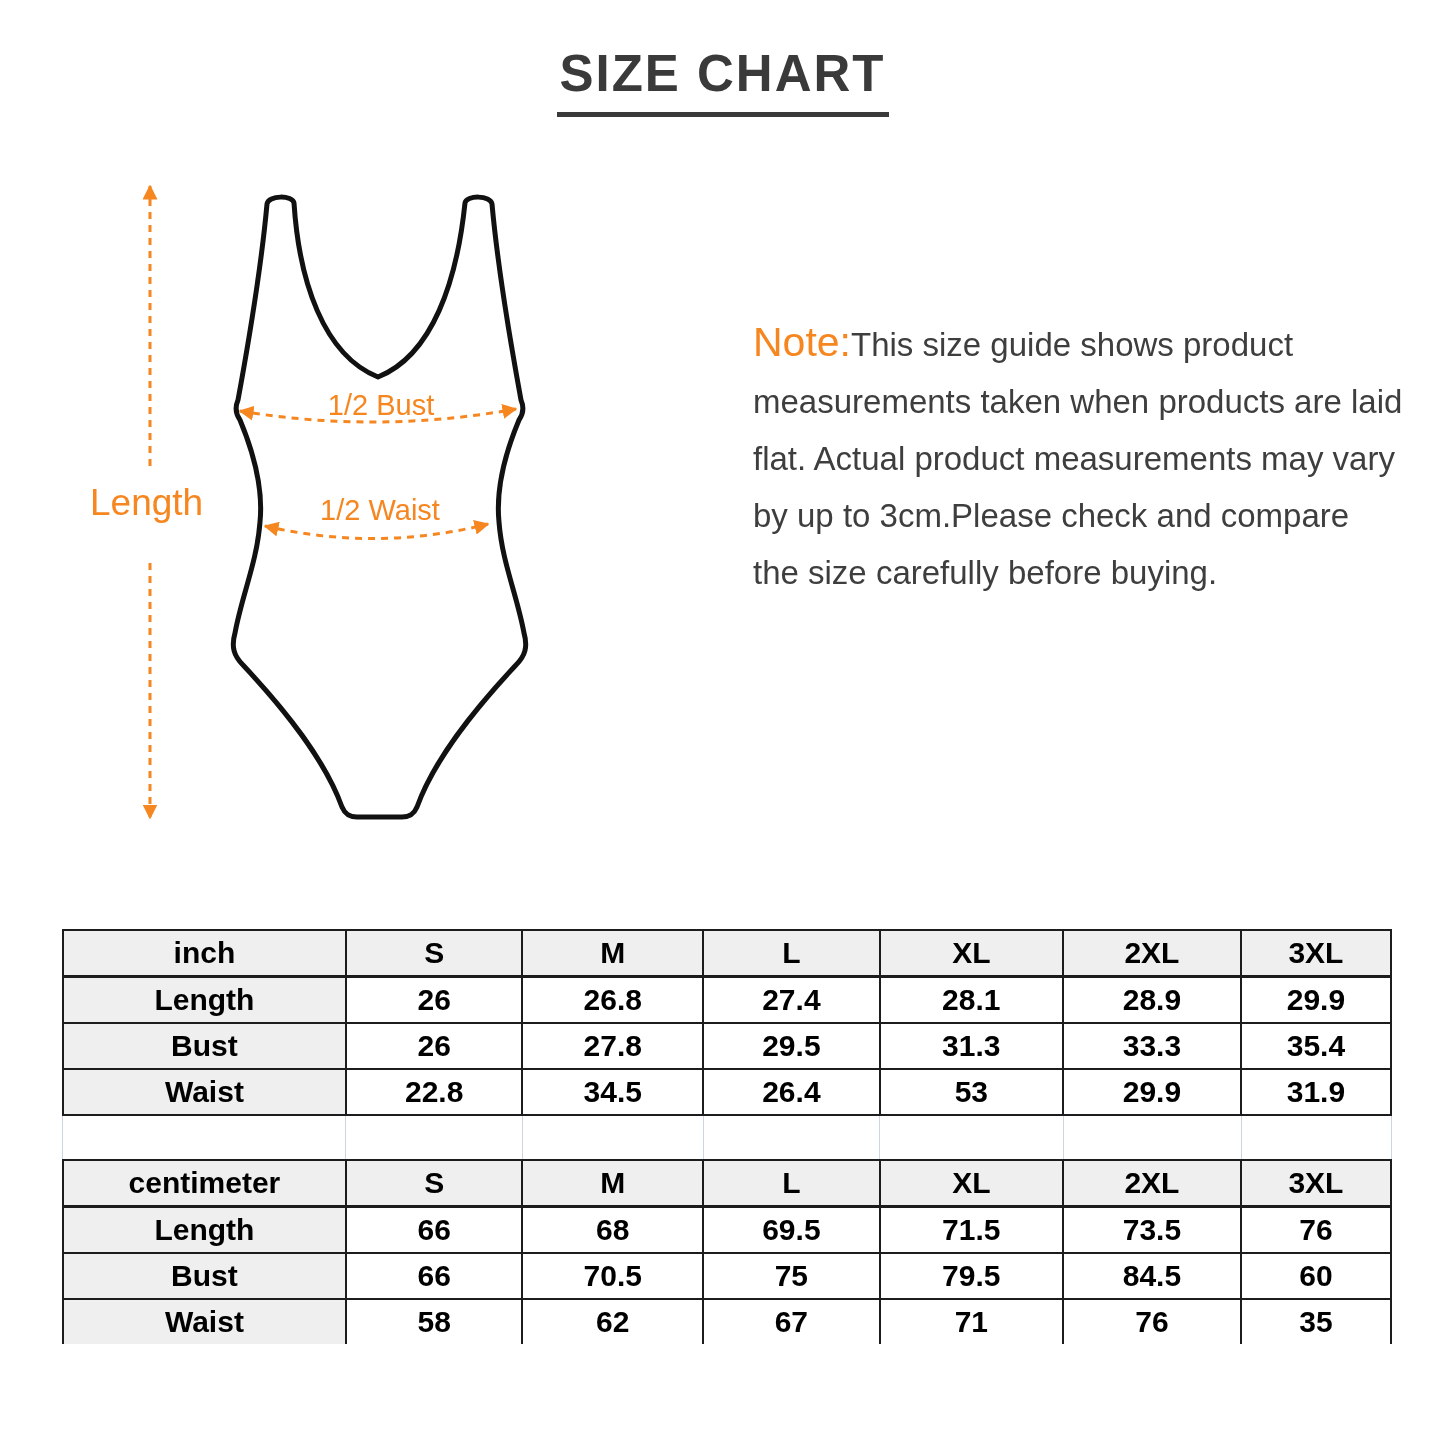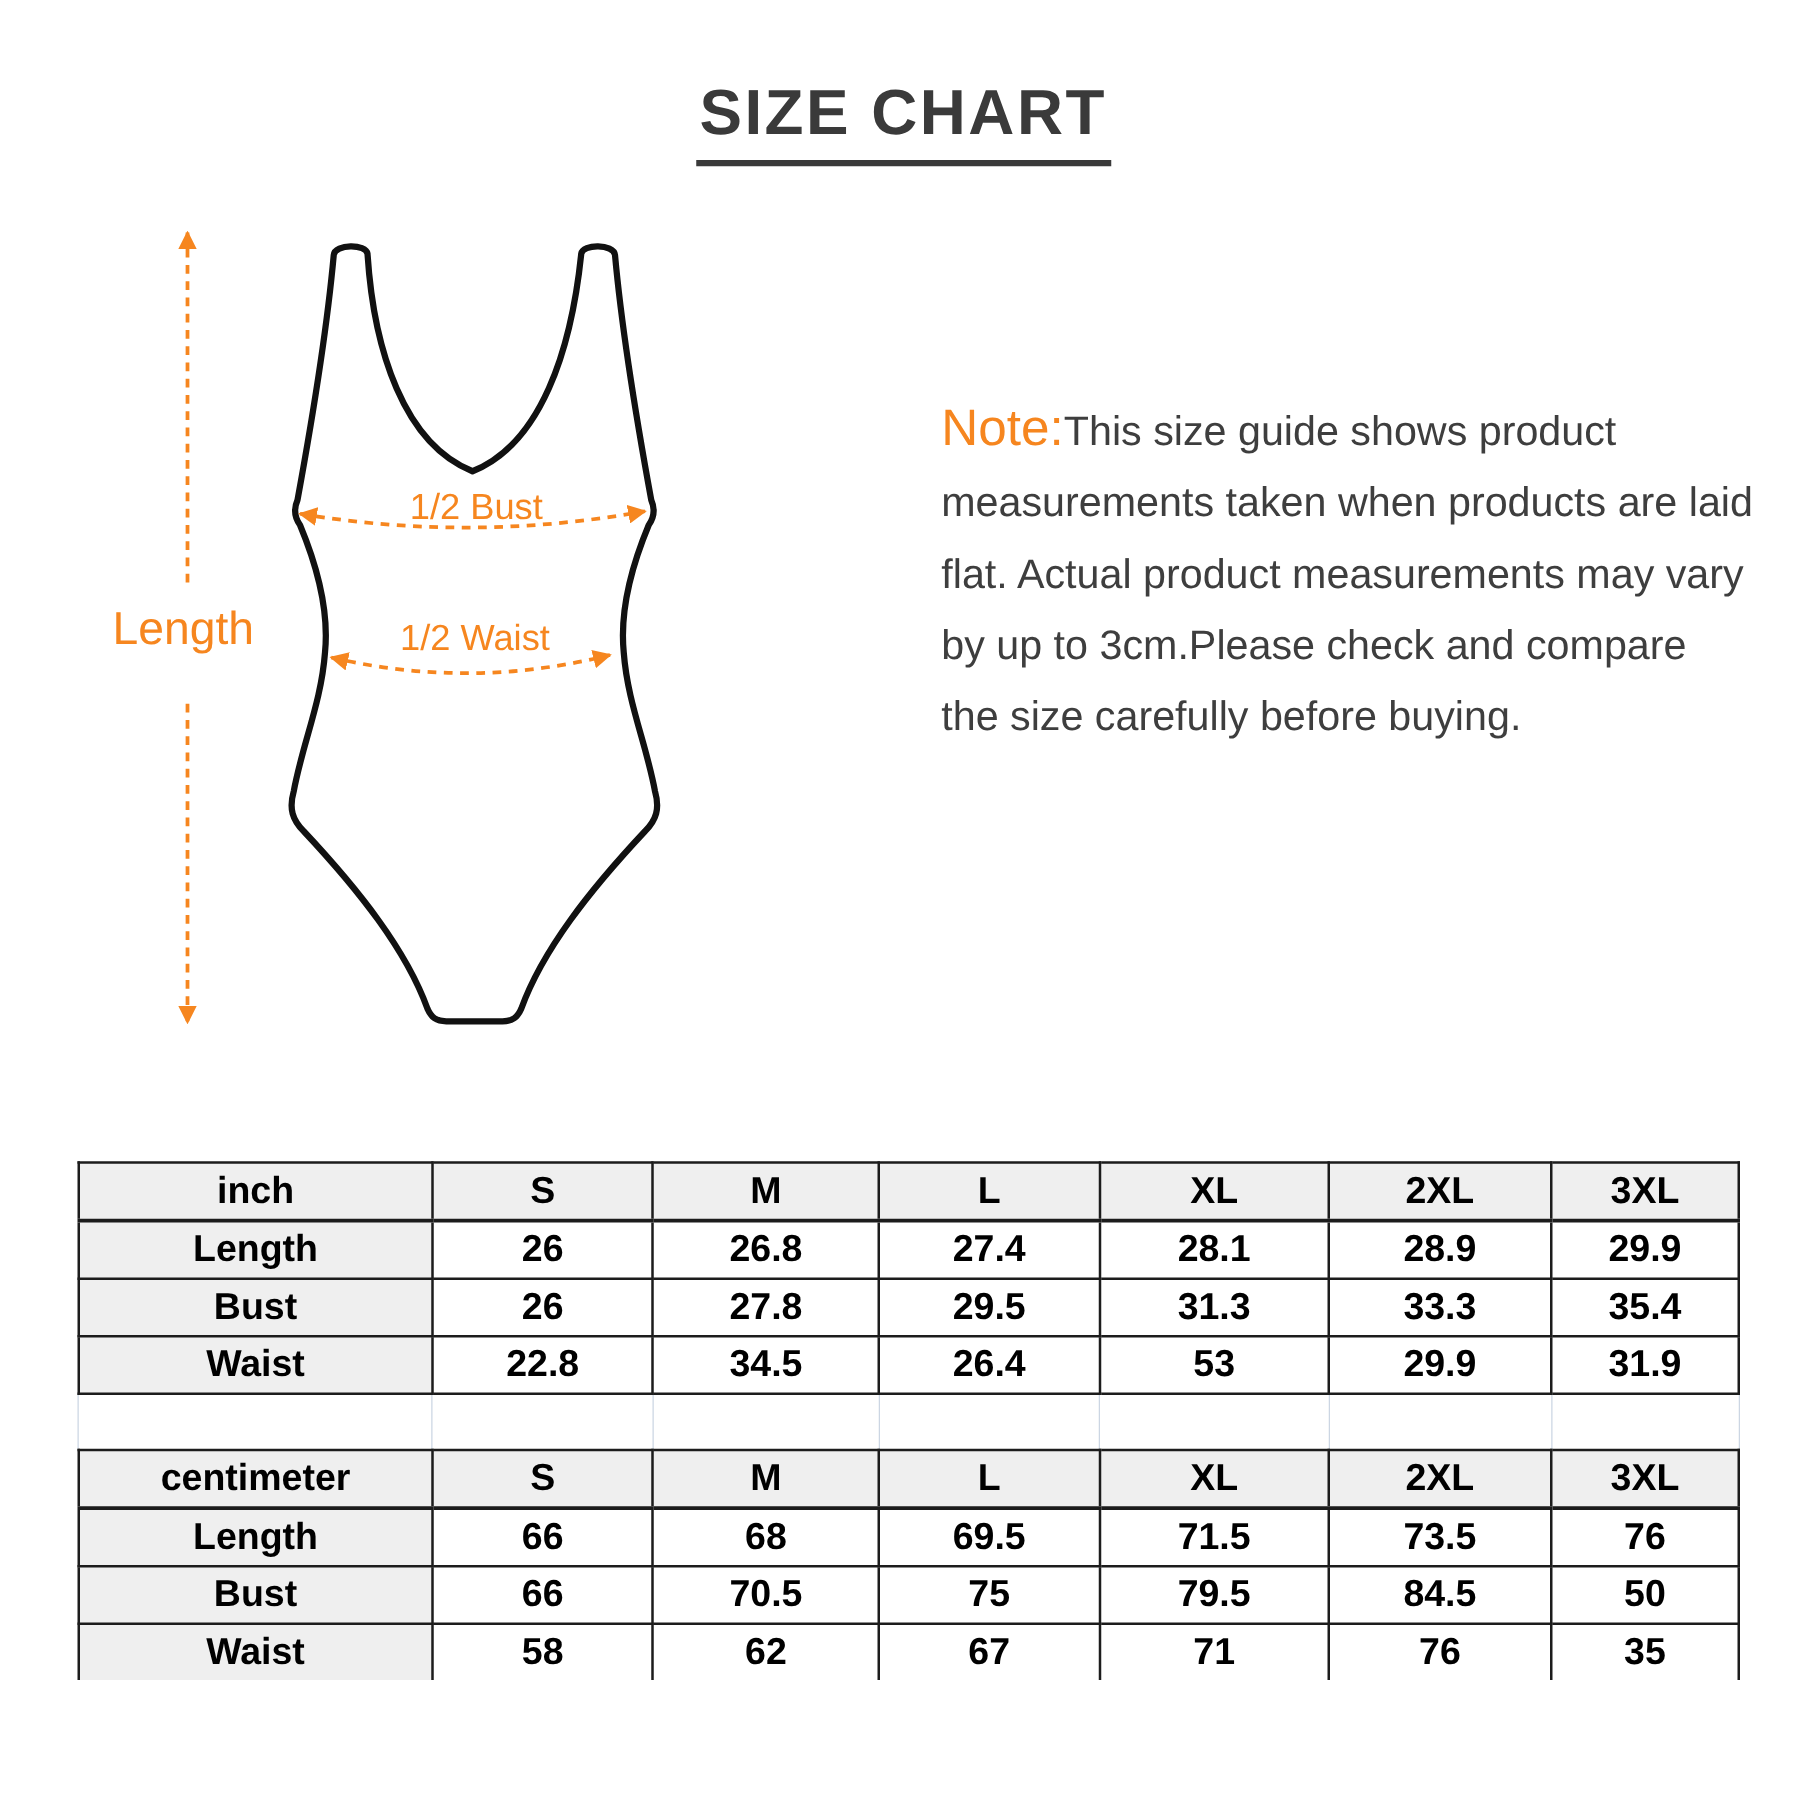--- a/index.html
+++ b/index.html
@@ -1,21 +1,21 @@
 <!DOCTYPE html>
 <html style="--accent: #F6861F;"><head>
 <meta charset="utf-8">
 <style>
   html,body { margin:0; padding:0; background:#fff; }
   body { font-family:"Liberation Sans", sans-serif; }
   :root { --accent:#F6861F; }
   .canvas { position:relative; width:1445px; height:1445px; background:#fff; overflow:hidden; }
 
   
-  .title-wrap { position:absolute; top:60px; left:0; width:100%; text-align:center; }
+  .title-wrap { position:absolute; top:44px; left:0; width:100%; text-align:center; }
   .title { display:inline-block; margin:0; font-size:51px; font-weight:bold; color:#3a3a3a;
            letter-spacing:2px; padding:0 3px 9px 3px; border-bottom:5px solid #3a3a3a; }
 
   
   .illustration { position:absolute; left:60px; top:170px; width:510px; height:710px; }
   .meas-label { font-size:29px; fill:var(--accent); }
   .length-label { font-size:37px; fill:var(--accent); }
 
   
   .note { position:absolute; left:753px; top:314px; width:650px; }
@@ -197,21 +197,21 @@
           <td>73.5</td>
           <td>76</td>
         </tr>
         <tr>
           <td class="lbl">Bust</td>
           <td>66</td>
           <td>70.5</td>
           <td>75</td>
           <td>79.5</td>
           <td>84.5</td>
-          <td>50</td>
+          <td>60</td>
         </tr>
         <tr class="nobot">
           <td class="lbl">Waist</td>
           <td>58</td>
           <td>62</td>
           <td>67</td>
           <td>71</td>
           <td>76</td>
           <td>35</td>
         </tr>

